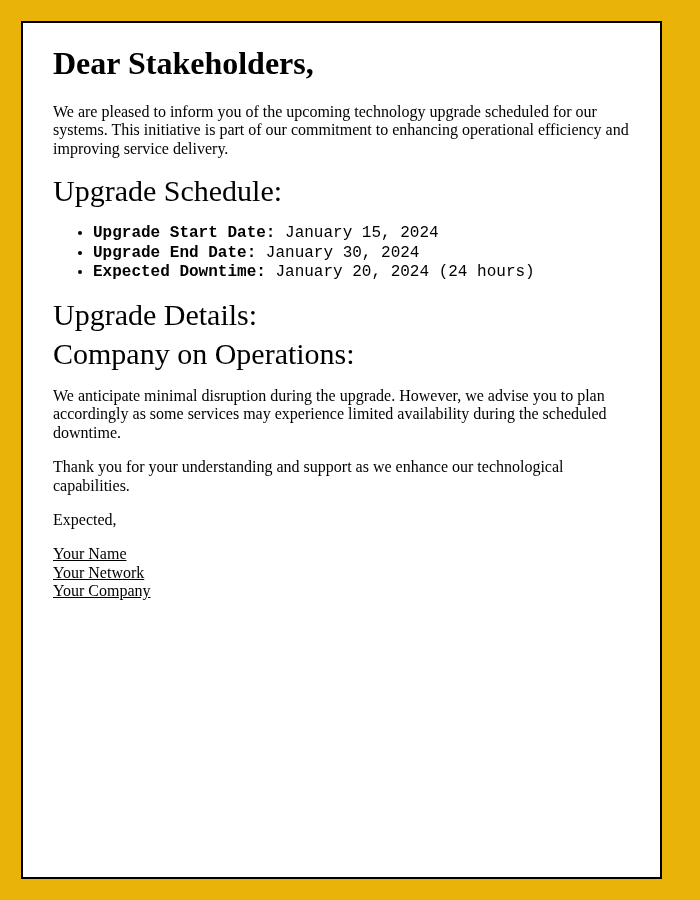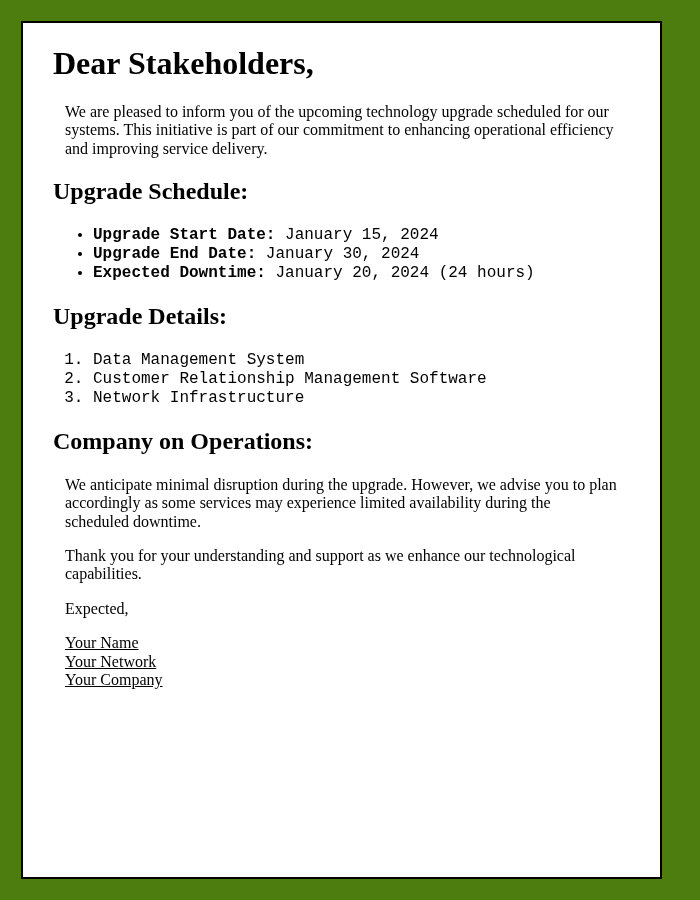--- a/index.html
+++ b/index.html
@@ -6,46 +6,46 @@
     margin: 0;
     padding: 0;
     background: #ffffff;
     color: #000000;
     font-family: "Liberation Serif", "DejaVu Serif", serif;
     font-size: 16px;
   }
   .page {
     width: 700px;
     height: 900px;
-    background: #4d7c0f;
+    background: #eab308;
     overflow: hidden;
   }
   .letter {
     box-sizing: border-box;
     width: 641px;
     min-height: 858px;
     margin: 21px 0 0 21px;
     border: 2px solid #000000;
     padding: 1px 30px 45px 30px;
     background: #ffffff;
   }
   h1 {
     font-size: 32px;
     font-weight: bold;
     margin: 21px 0;
     line-height: 1.15;
   }
   h2 {
-    font-size: 24px;
-    font-weight: bold;
-    margin: 20px 0;
+    font-size: 30px;
+    font-weight: normal;
+    margin: 4px 0;
     line-height: 1.15;
   }
   p {
-    margin: 16px 12px;
+    margin: 16px 0;
     line-height: 1.15;
   }
   ul, ol {
     margin: 16px 0;
     padding-left: 40px;
     line-height: 1.15;
   }
   li { line-height: 1.2; font-family: Liberation Mono, monospace; }
   .sig-line { display: block; text-decoration: underline; }
 </style>
@@ -63,25 +63,20 @@
 
     <ul>
       <li><strong>Upgrade Start Date:</strong> <span>January 15, 2024</span></li>
       <li><strong>Upgrade End Date:</strong> <span>January 30, 2024</span></li>
       <li><strong>Expected Downtime:</strong> <span>January 20, 2024 (24 hours)</span></li>
     </ul>
 
     <h2>Upgrade Details:</h2>
 
 
-    <ol>
-      <li>Data Management System</li>
-      <li>Customer Relationship Management Software</li>
-      <li>Network Infrastructure</li>
-    </ol>
 
     <h2>Company on Operations:</h2>
 
     <p>We anticipate minimal disruption during the upgrade. However, we advise you to plan accordingly as some services may experience limited availability during the scheduled downtime.</p>
 
 
 
     <p>Thank you for your understanding and support as we enhance our technological capabilities.</p>
 
     <p>Expected,</p>

